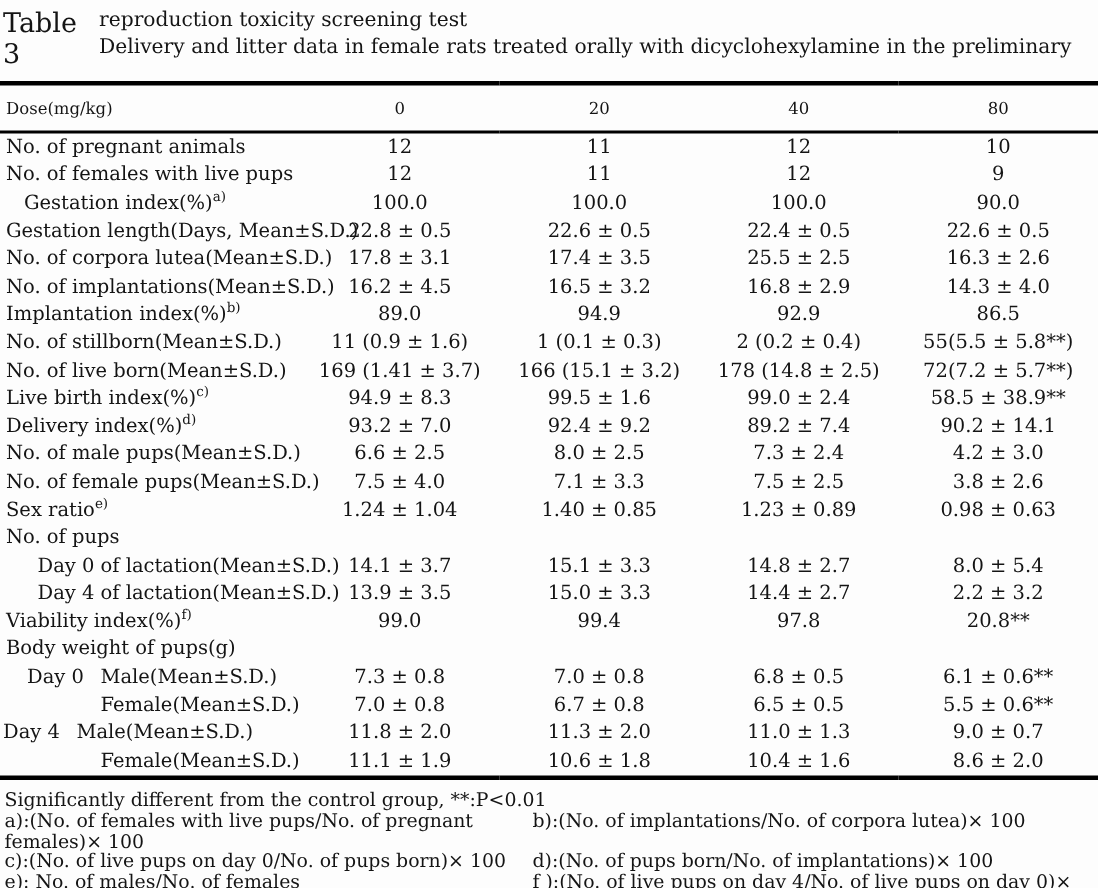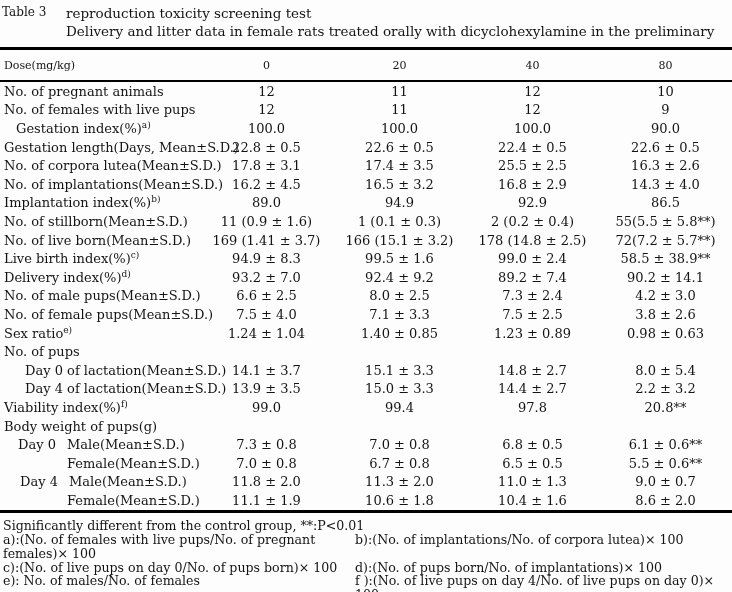--- a/index.html
+++ b/index.html
@@ -6,21 +6,21 @@
   body{
     width:732px;height:592px;
     background:#fdfdfd;color:#141414;
     font-family:"DejaVu Serif","Liberation Serif",serif;
     font-size:13px;
     position:relative;overflow:hidden;
   }
   .page{position:absolute;inset:0;}
 
   .title-block{display:flex;padding:5px 2px 0 2px;}
-  .title-label{flex:0 0 64px;font-size:12px;}
+  .title-label{flex:0 0 64px;font-size:18px;}
   .title-text{font-size:13.5px;line-height:1.3;}
 
   table{border-collapse:collapse;table-layout:fixed;width:732px;margin-top:7px;}
   col.c-label{width:200px;}
   col.c-data{width:133px;}
   thead tr{border-top:3px solid #000;border-bottom:2px solid #000;}
   thead th{font-weight:normal;height:28px;vertical-align:middle;font-size:11px;}
   th.dose-label{text-align:left;padding-left:4px;}
   th.dose-val{text-align:center;}
   tbody{border-bottom:3px solid #000;}
@@ -208,21 +208,21 @@
           <td class="val">6.1 ± 0.6**</td>
         </tr>
         <tr>
           <td class="row-label" style="padding-left: 18px;"><span class="day-span"></span><span>Female(Mean±S.D.)</span></td>
           <td class="val">7.0 ± 0.8</td>
           <td class="val">6.7 ± 0.8</td>
           <td class="val">6.5 ± 0.5</td>
           <td class="val">5.5 ± 0.6**</td>
         </tr>
         <tr>
-          <td class="row-label" style="padding-left: 20px;"><span class="day-span">Day 4</span><span>Male(Mean±S.D.)</span></td>
+          <td class="row-label" style="padding-left: 2px;"><span class="day-span">Day 4</span><span>Male(Mean±S.D.)</span></td>
           <td class="val">11.8 ± 2.0</td>
           <td class="val">11.3 ± 2.0</td>
           <td class="val">11.0 ± 1.3</td>
           <td class="val">9.0 ± 0.7</td>
         </tr>
         <tr>
           <td class="row-label" style="padding-left: 18px;"><span class="day-span"></span><span>Female(Mean±S.D.)</span></td>
           <td class="val">11.1 ± 1.9</td>
           <td class="val">10.6 ± 1.8</td>
           <td class="val">10.4 ± 1.6</td>

